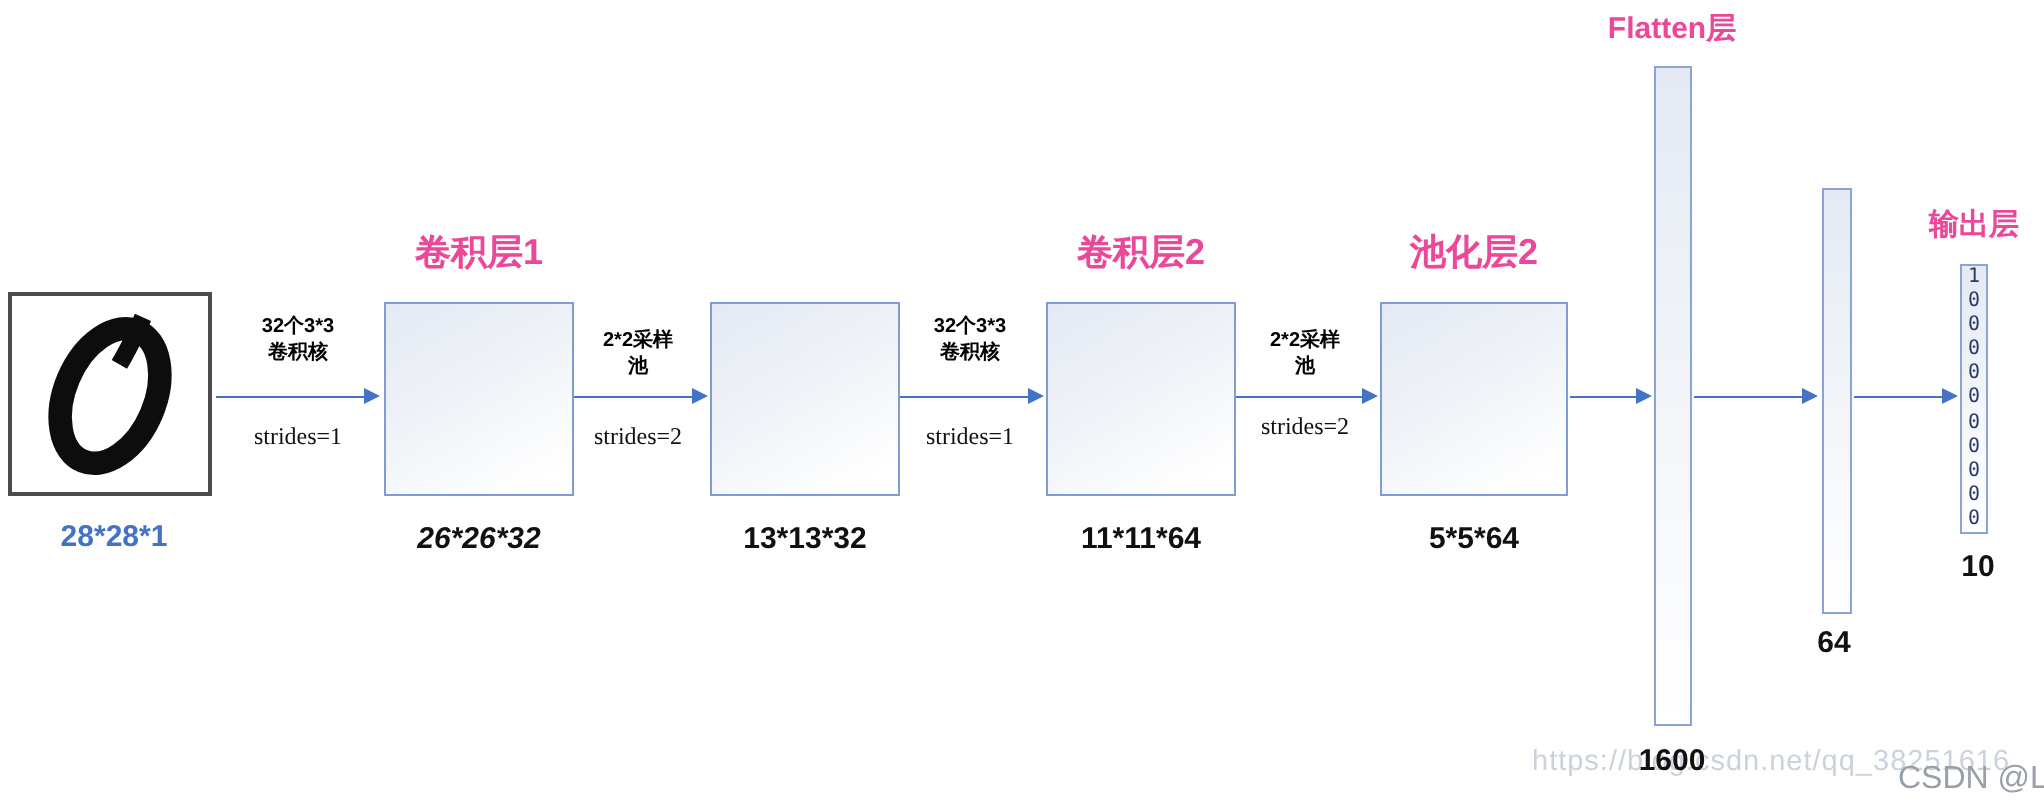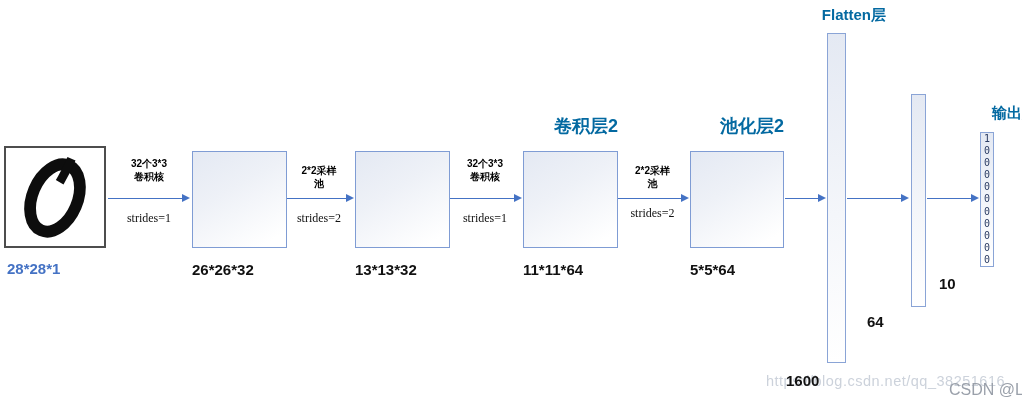--- a/index.html
+++ b/index.html
@@ -5,27 +5,27 @@
   html,body{margin:0;padding:0;background:#fff;}
   .canvas{
     position:relative;
     width:1022px;height:402px;
     background:#ffffff;
     font-family:"Liberation Sans","DejaVu Sans",sans-serif;
     overflow:hidden;
   }
   .layer-title{
     position:absolute;
-    font-weight:bold;color:#0369a1;text-align:right;
+    font-weight:bold;color:#ec4899;text-align:center;
     font-size:18px;line-height:20px;white-space:nowrap;
   }
   .layer-title.small{font-size:15px;line-height:17px;}
   .dim-label{
     position:absolute;
-    font-weight:bold;color:#111;text-align:left;
+    font-weight:bold;color:#111;text-align:center;
     font-size:15px;line-height:16px;white-space:nowrap;z-index:3;
   }
   .box{
     position:absolute;
     border:1.5px solid #7f9cd4;
     background:linear-gradient(150deg,#e4e9f3 0%,#eef1f7 40%,#ffffff 90%);
     box-sizing:border-box;
   }
   .bar{
     position:absolute;
@@ -94,22 +94,23 @@
   <div class="arr-top" style="left:108px;top:157px;width:82px;">
     <div>32个3*3</div>
     <div>卷积核</div>
   </div>
   <div class="arrow" style="left:108px;top:194px;width:82px;">
     <div class="line"></div>
     <div class="head"></div>
   </div>
   <div class="arr-bottom" style="left:104px;top:211px;width:90px;">strides=1</div>
 
+  <div class="layer-title" style="left:192px;top:116px;width:95px;">卷积层1</div>
   <div class="box" style="left:192px;top:151px;width:95px;height:97px;"></div>
-  <div class="dim-label" style="left:192px;top:262px;width:95px;">26*26*32</div>
+  <div class="dim-label" style="left:192px;top:262px;width:95px;font-style:italic;">26*26*32</div>
 
   <div class="arr-top" style="left:285px;top:164px;width:68px;">
     <div>2*2采样</div>
     <div>池</div>
   </div>
   <div class="arrow" style="left:287px;top:194px;width:67px;">
     <div class="line"></div>
     <div class="head"></div>
   </div>
   <div class="arr-bottom" style="left:283px;top:211px;width:72px;">strides=2</div>

